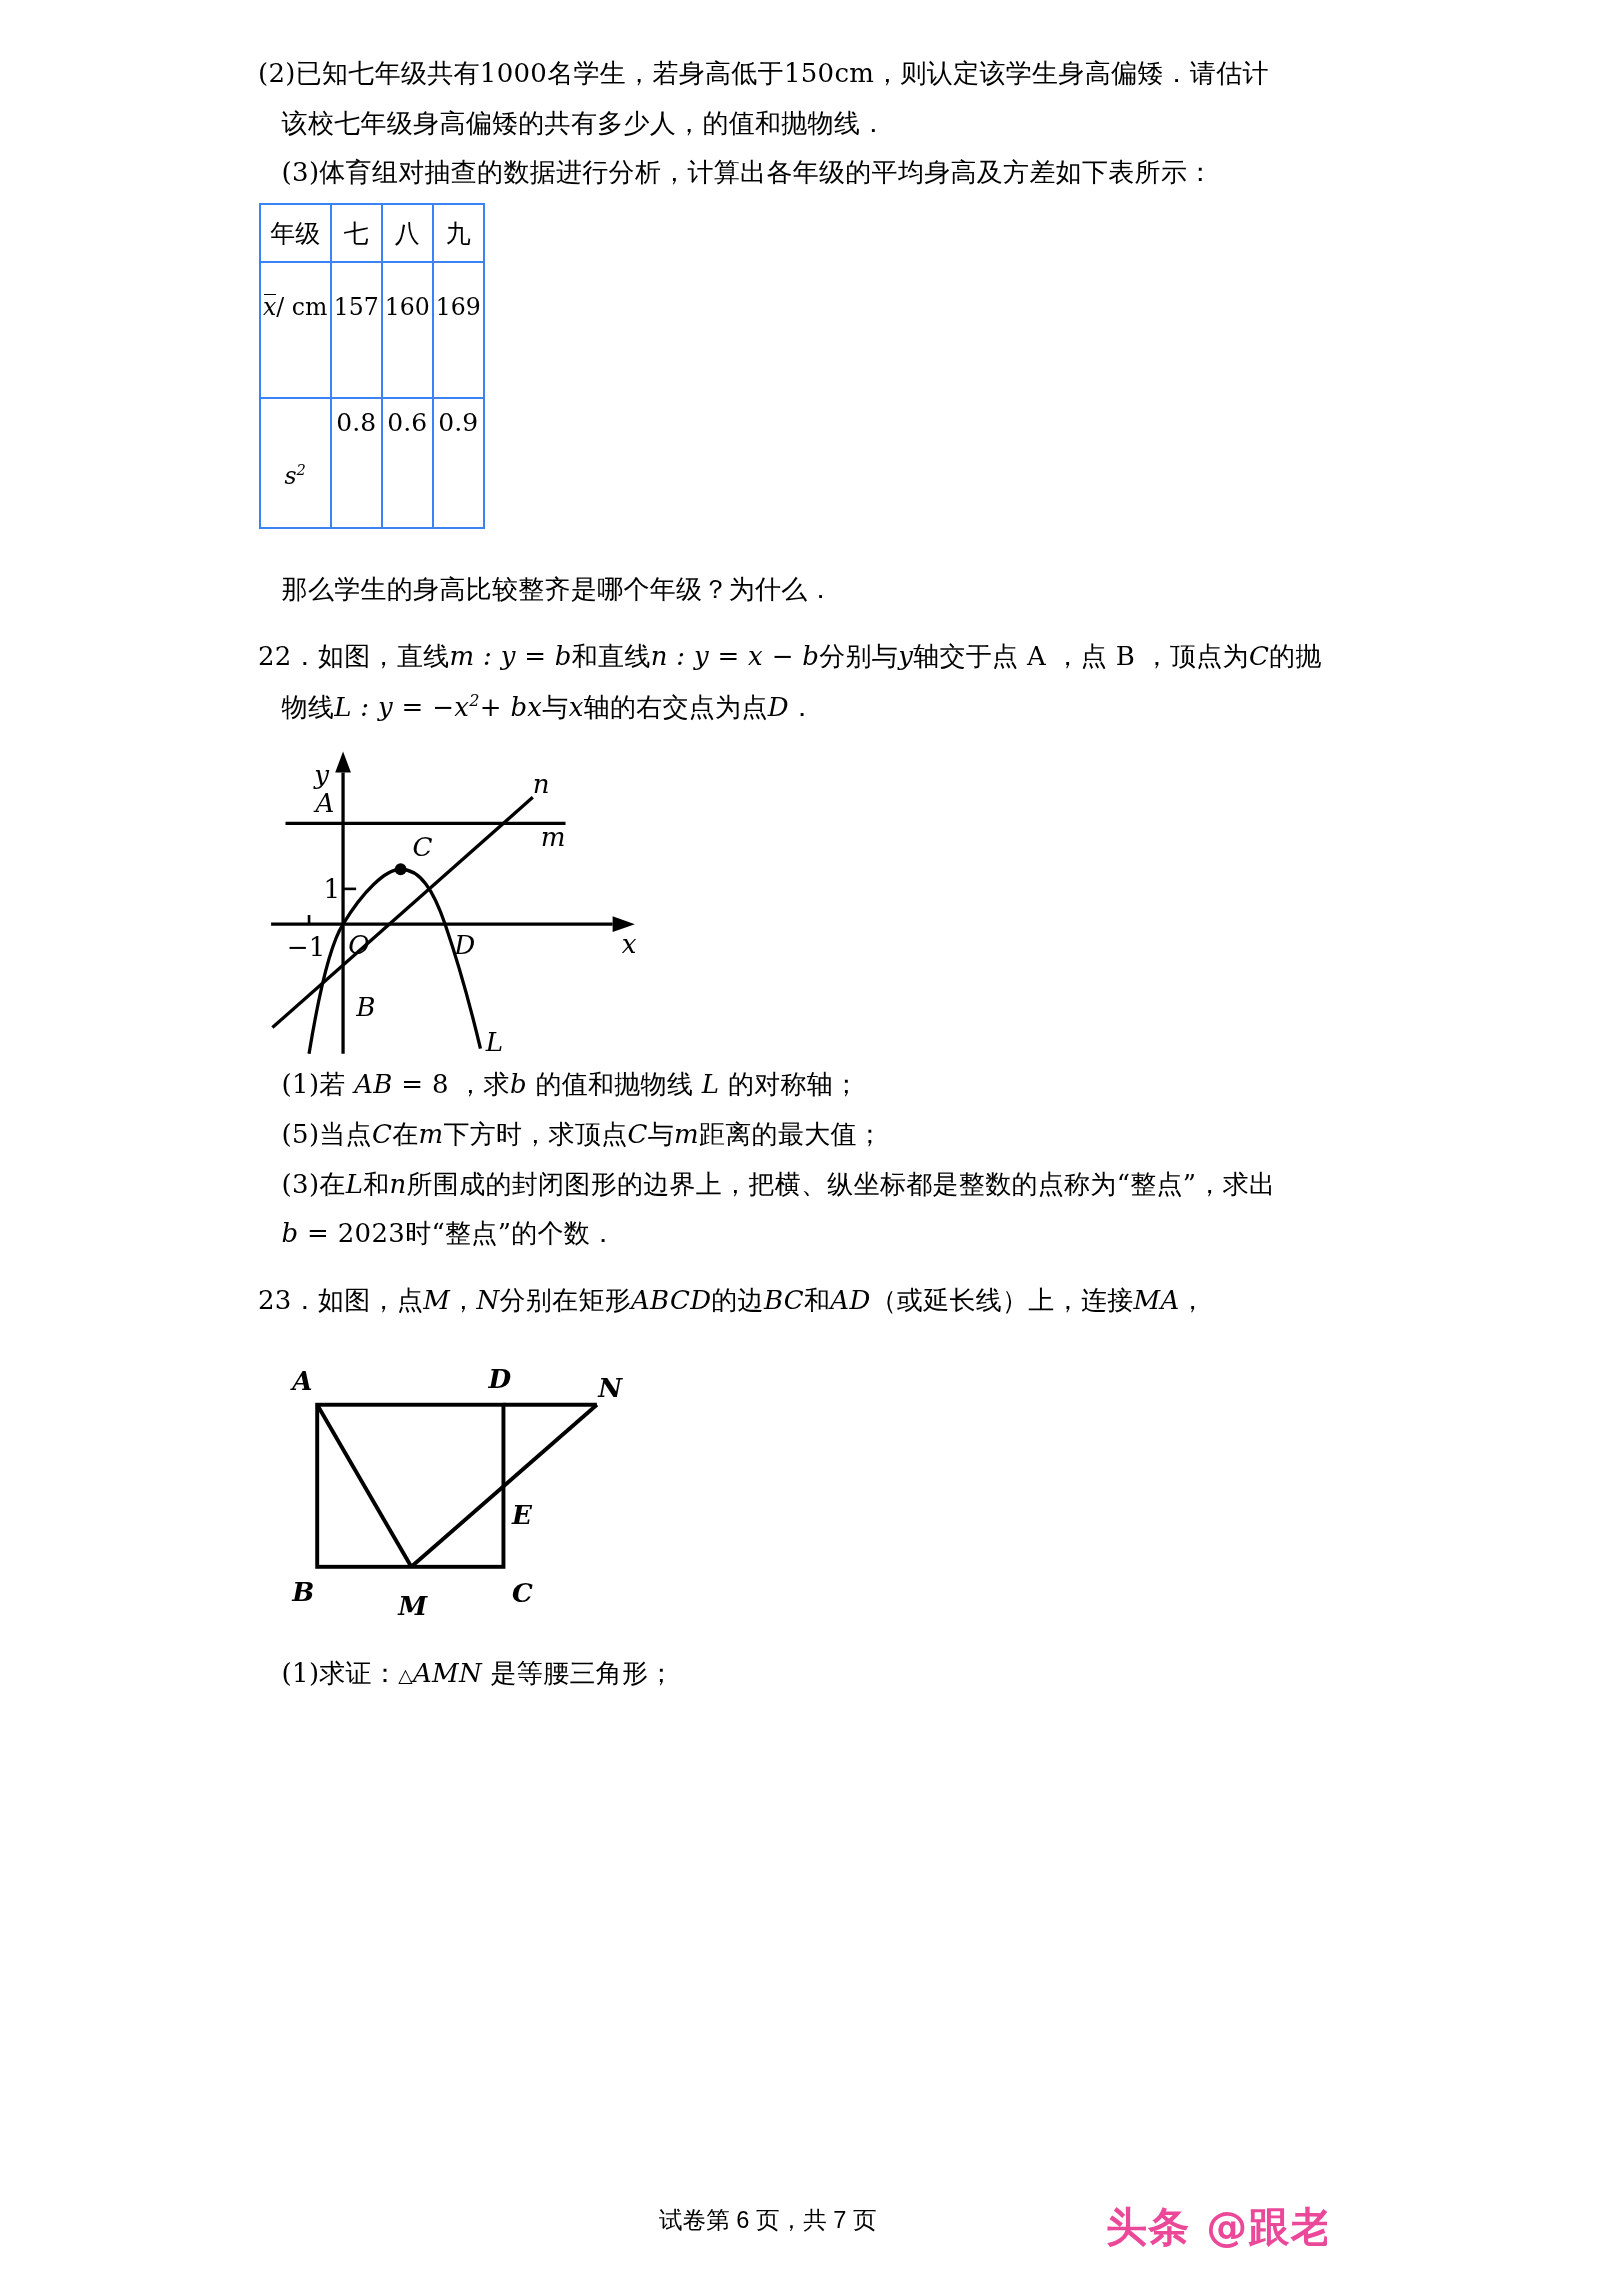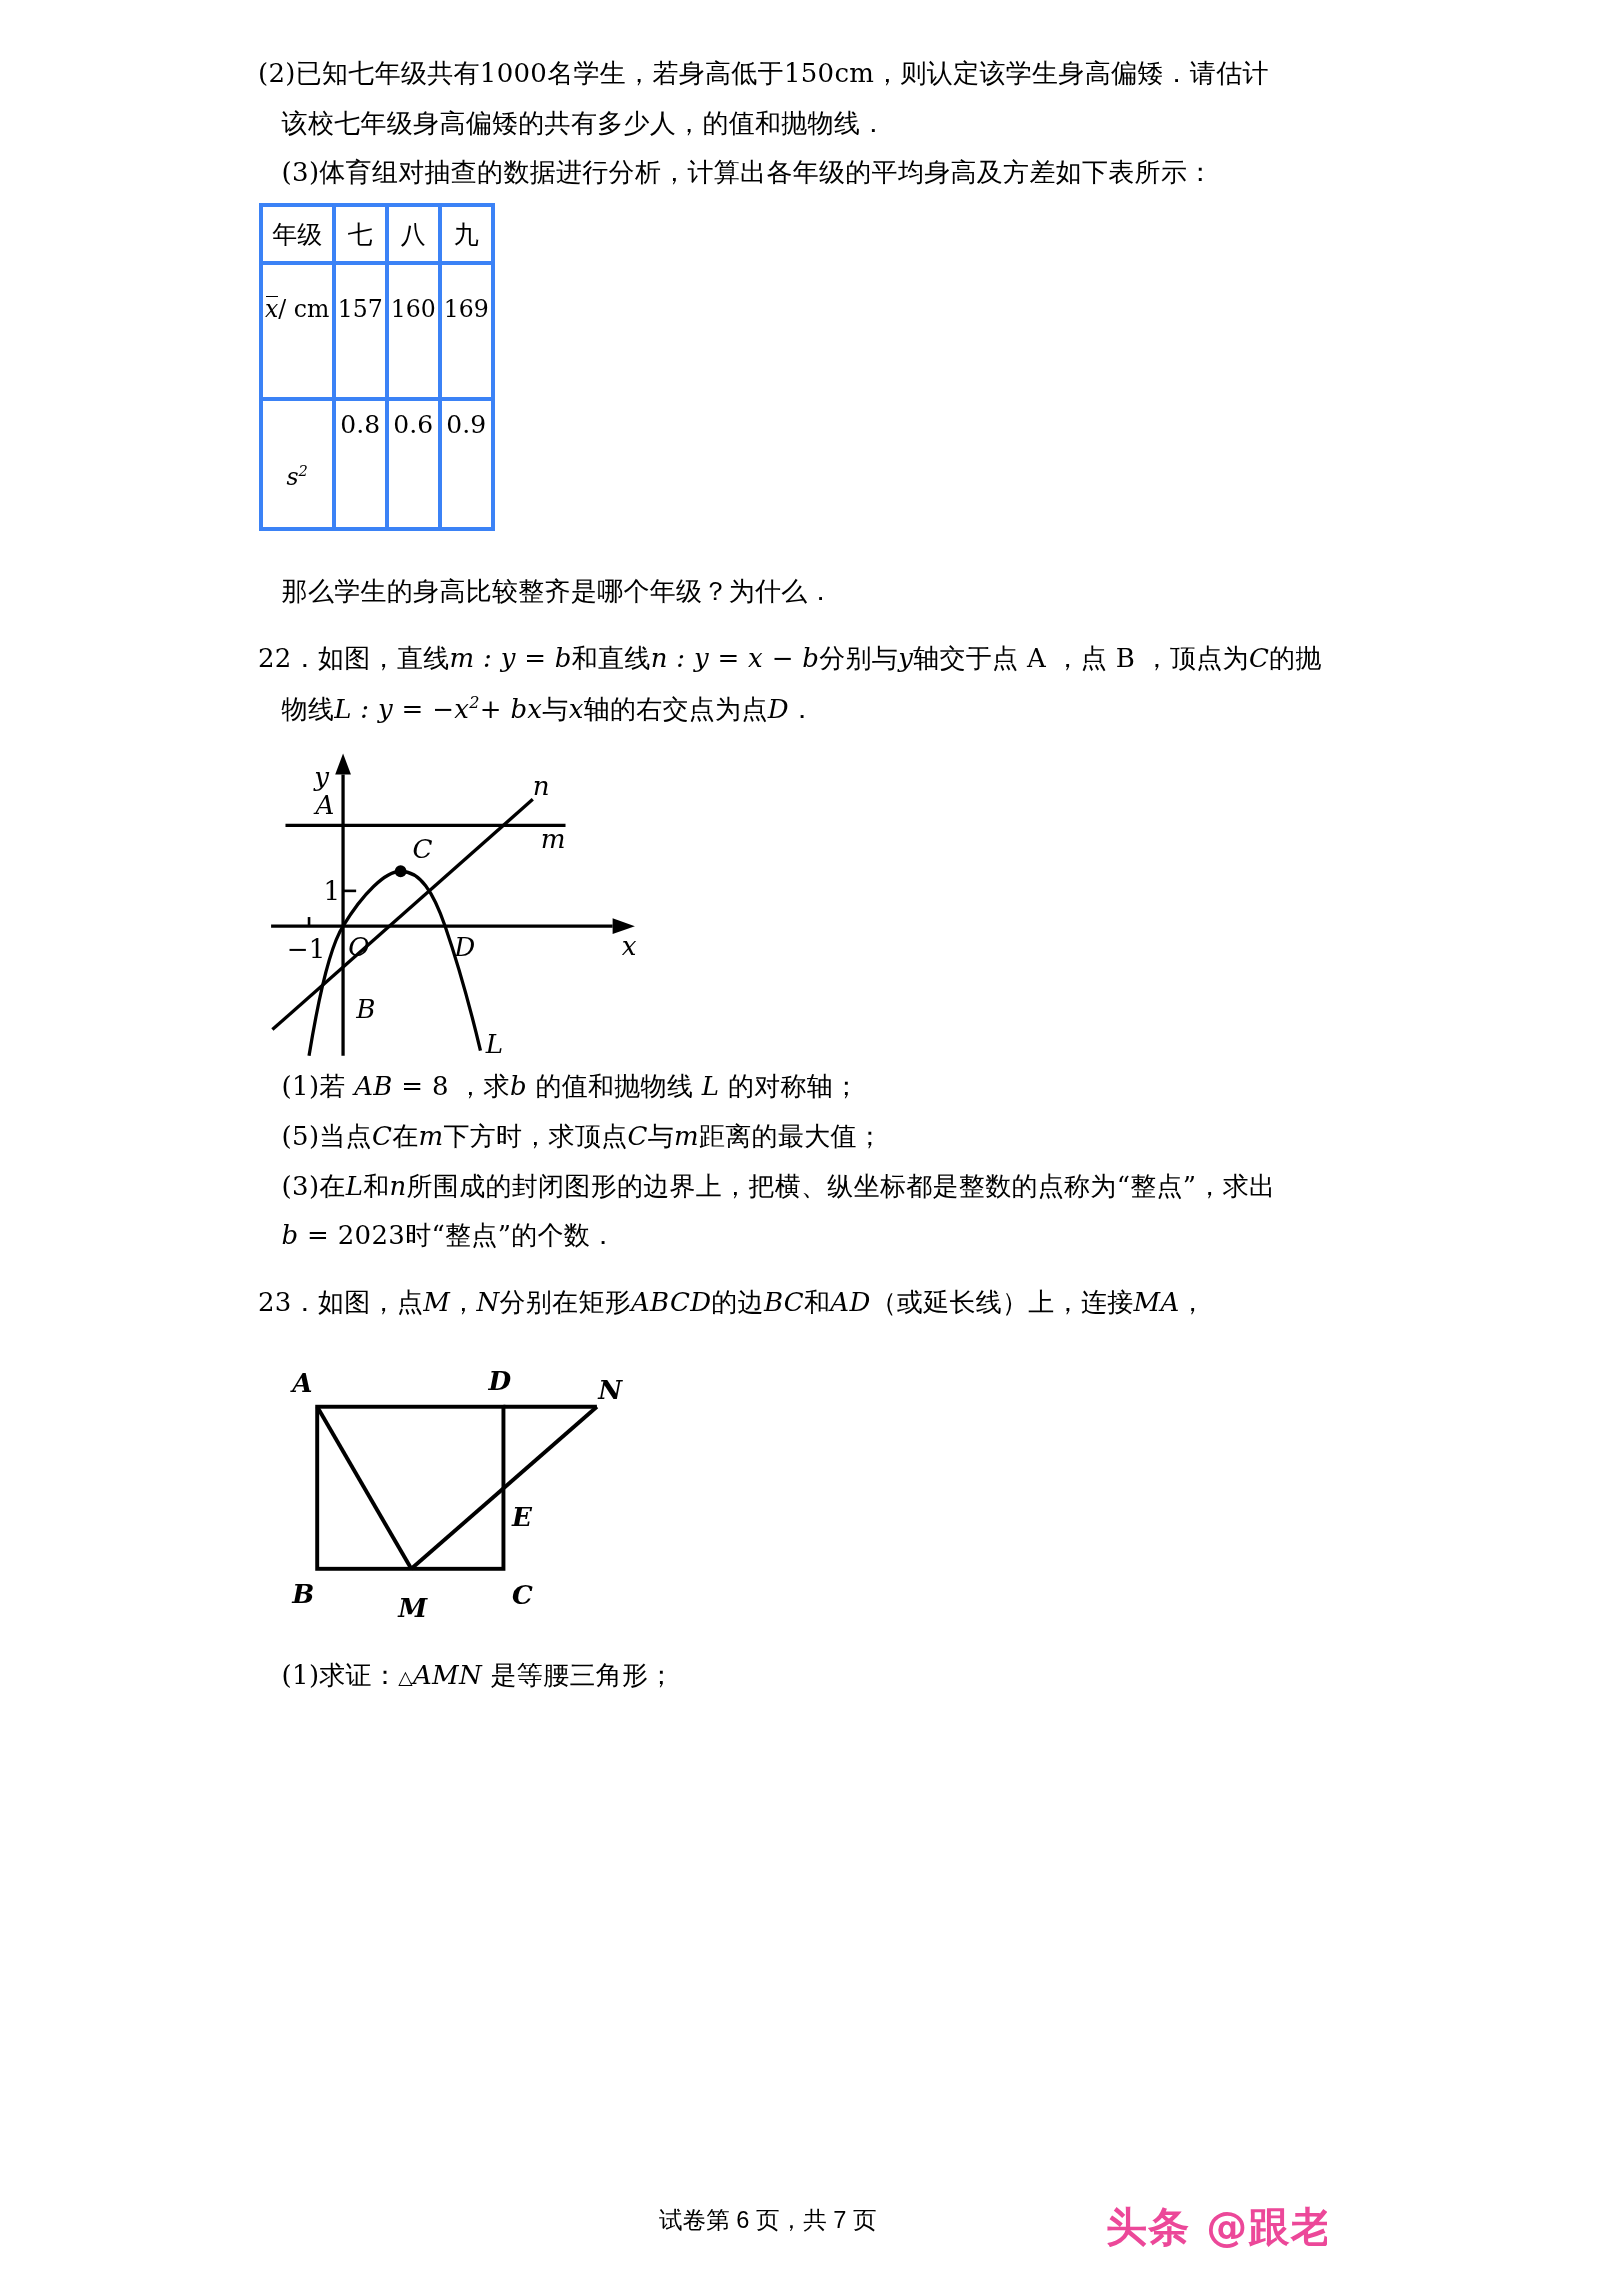--- a/index.html
+++ b/index.html
@@ -60,21 +60,21 @@
     top: 0.04em;
     border-top: 1.3px solid #000;
   }
   
   .stat-table {
     border-collapse: collapse;
     margin-left: 0px;
     table-layout: fixed;
   }
   .stat-table td {
-    border: 4px solid #3b82f6;
+    border: 2px solid #3b82f6;
     text-align: center;
     vertical-align: middle;
     font-size: 25px;
     font-family: "DejaVu Serif", "Liberation Serif", serif;
     padding: 0;
   }
   .col-label { width: 69px; }
   .col-val   { width: 49px; }
   .row-head  { height: 58px; }
   .row-mean  { height: 136px; }

